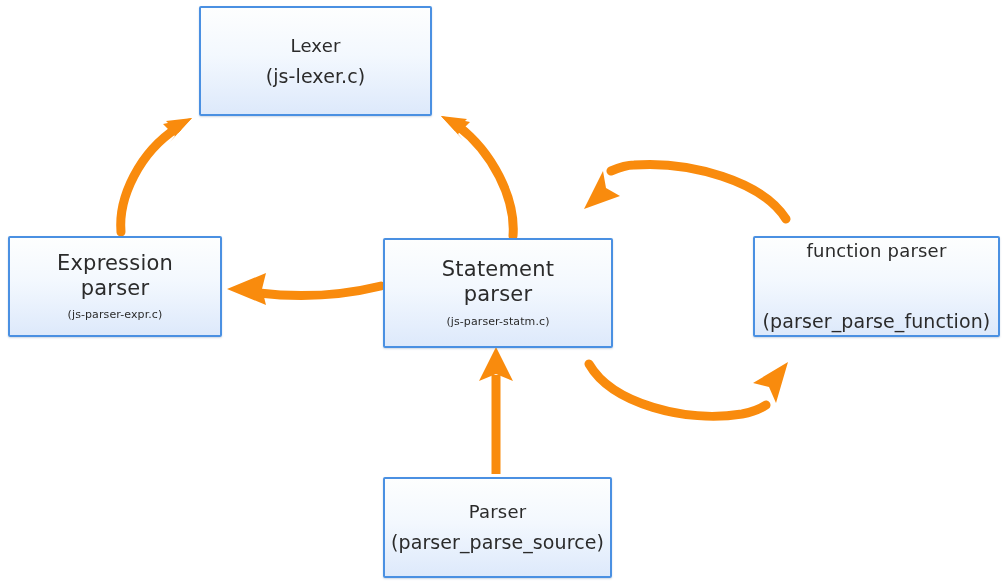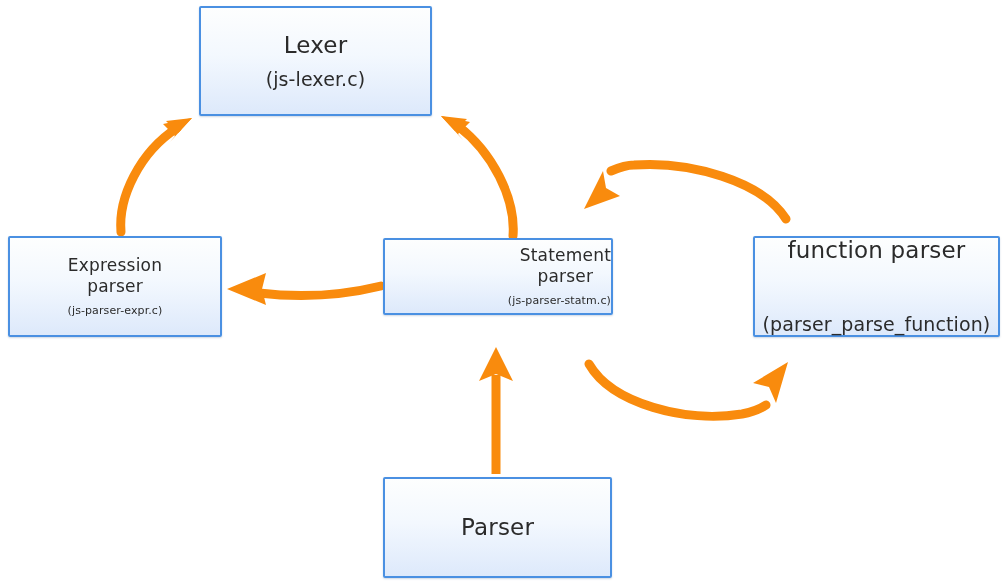--- a/index.html
+++ b/index.html
@@ -24,36 +24,36 @@
     box-shadow: 0 1px 2px rgba(80,110,150,0.28);
     display: flex;
     flex-direction: column;
     align-items: center;
     justify-content: center;
     color: #2b2b2b;
     text-align: center;
     line-height: 1.18;
   }
   .node .title {
-    font-size: 23px;
+    font-size: 18px;
     letter-spacing: 0.2px;
     white-space: pre-line;
   }
   .node .subtitle {
     font-size: 19px;
     letter-spacing: 0.1px;
     margin-top: 9px;
   }
-  .node.small .title { font-size: 17px; }
+  .node.small .title { font-size: 21px; }
   .node.small .subtitle { font-size: 11px; }
 
   
   #node-lexer      { left: 199px; top: 6px;   width: 233px; height: 110px; }
   #node-expr       { left: 8px;   top: 236px; width: 214px; height: 101px; }
-  #node-statm      { left: 383px; top: 238px; width: 230px; height: 77px; align-items: flex-end; }
+  #node-statm      { left: 383px; top: 238px; width: 230px; height: 110px; }
   #node-function   { left: 753px; top: 236px; width: 247px; height: 101px; gap: 40px; }
   #node-parser     { left: 383px; top: 477px; width: 229px; height: 101px; }
 
   #arrows {
     position: absolute;
     left: 0; top: 0;
     width: 1005px;
     height: 584px;
     pointer-events: none;
   }
@@ -115,15 +115,16 @@
     <div class="subtitle">(js-parser-statm.c)</div>
   </div>
 
   <div class="node" id="node-function">
     <div class="title">function parser</div>
     <div class="subtitle">(parser_parse_function)</div>
   </div>
 
   <div class="node" id="node-parser">
     <div class="title">Parser</div>
+    <div class="subtitle">(parser_parse_source)</div>
   </div>
 
 </div>
 
 </body></html>

